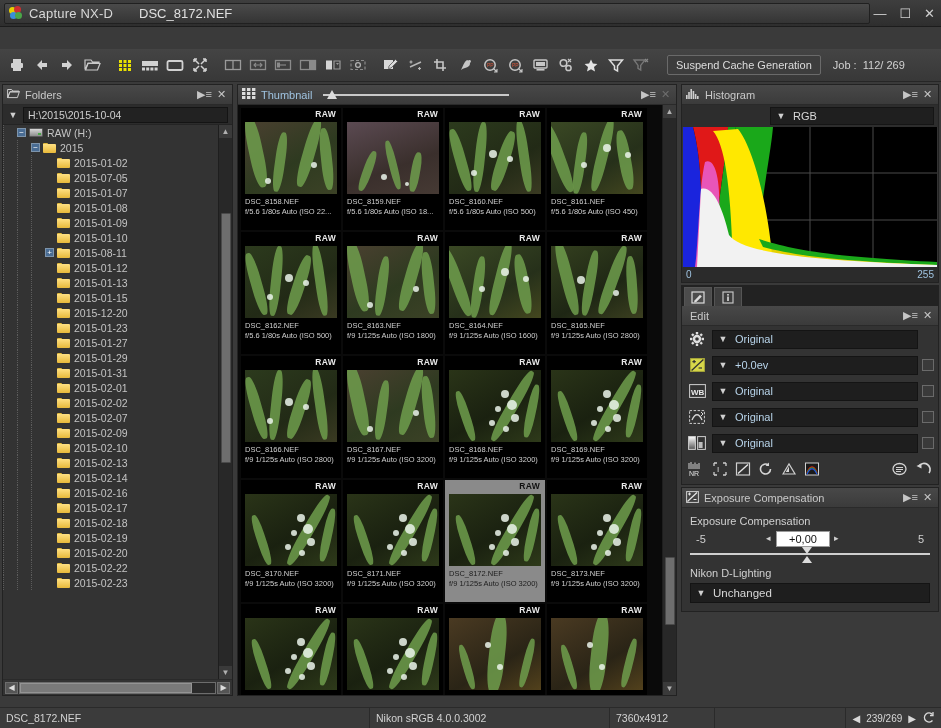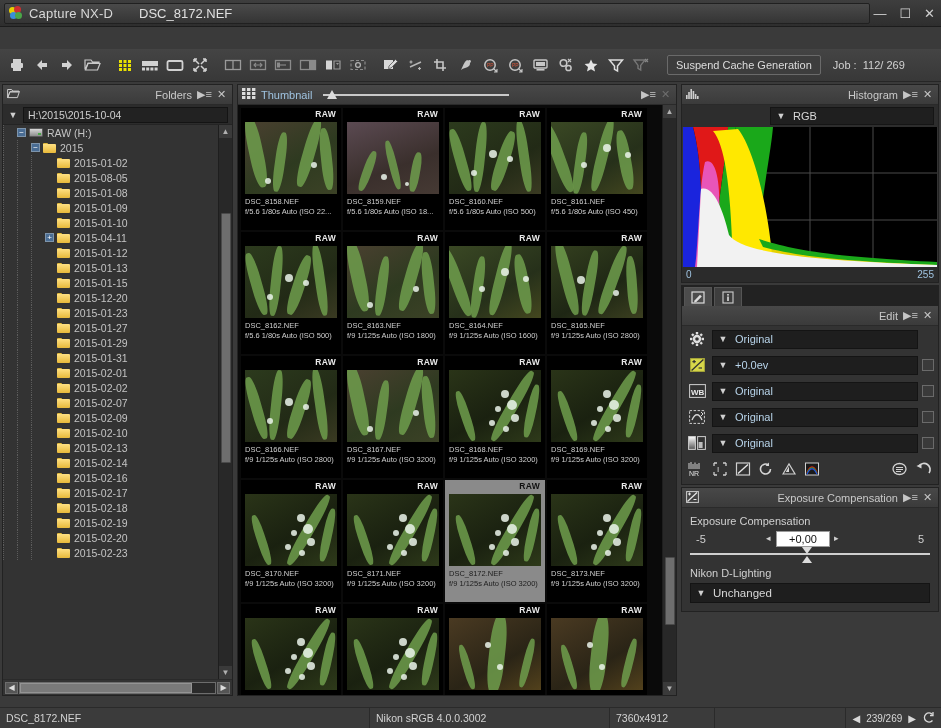--- a/index.html
+++ b/index.html
@@ -63,21 +63,21 @@
   }
   .job-txt { margin-left:9px; font-size:11px; color:#d2d2d2; white-space:nowrap;}
 
   
   .panel-head {
     height:20px; background:linear-gradient(#484848,#3b3b3b);
     border-bottom:1px solid #2a2a2a;
     display:flex; align-items:center; padding:0 4px; gap:5px;
   }
   .panel-title { font-size:11px; color:#9fc3e0; flex:1; white-space:nowrap;}
-  .panel-title.grey { color:#c9c9c9;text-align:right; }
+  .panel-title.grey { color:#c9c9c9; }
   .ph-btn { color:#c6c6c6; font-size:11px; width:13px; text-align:center;}
 
   
   #folders {
     position:absolute; left:2px; top:84px; width:231px; height:612px;
     background:#333; border:1px solid #222;
     display:flex; flex-direction:column;
   }
   .path-row { height:20px; background:#2c2c2c; display:flex; align-items:center; border-bottom:1px solid #242424;}
   .path-chev { width:20px; text-align:center; color:#cfcfcf; font-size:9px;}
@@ -421,21 +421,29 @@
             <span class="pm blank"></span>
             <span class="fold-ico"></span>
             <span>2015-01-02</span>
           </div>
           <div class="trow">
             <span class="guide" style="width:14px"></span>
             <span class="guide" style="width:14px"></span>
             <span class="guide" style="width:14px"></span>
             <span class="pm blank"></span>
             <span class="fold-ico"></span>
-            <span>2015-08-05</span>
+            <span>2015-07-05</span>
+          </div>
+          <div class="trow">
+            <span class="guide" style="width:14px"></span>
+            <span class="guide" style="width:14px"></span>
+            <span class="guide" style="width:14px"></span>
+            <span class="pm blank"></span>
+            <span class="fold-ico"></span>
+            <span>2015-01-07</span>
           </div>
           <div class="trow">
             <span class="guide" style="width:14px"></span>
             <span class="guide" style="width:14px"></span>
             <span class="guide" style="width:14px"></span>
             <span class="pm blank"></span>
             <span class="fold-ico"></span>
             <span>2015-01-08</span>
           </div>
           <div class="trow">
@@ -453,21 +461,21 @@
             <span class="pm blank"></span>
             <span class="fold-ico"></span>
             <span>2015-01-10</span>
           </div>
           <div class="trow">
             <span class="guide" style="width:14px"></span>
             <span class="guide" style="width:14px"></span>
             <span class="guide" style="width:14px"></span>
             <span class="pm">+</span>
             <span class="fold-ico"></span>
-            <span>2015-04-11</span>
+            <span>2015-08-11</span>
           </div>
           <div class="trow">
             <span class="guide" style="width:14px"></span>
             <span class="guide" style="width:14px"></span>
             <span class="guide" style="width:14px"></span>
             <span class="pm blank"></span>
             <span class="fold-ico"></span>
             <span>2015-01-12</span>
           </div>
           <div class="trow">
@@ -614,20 +622,28 @@
             <span class="fold-ico"></span>
             <span>2015-02-19</span>
           </div>
           <div class="trow">
             <span class="guide" style="width:14px"></span>
             <span class="guide" style="width:14px"></span>
             <span class="guide" style="width:14px"></span>
             <span class="pm blank"></span>
             <span class="fold-ico"></span>
             <span>2015-02-20</span>
+          </div>
+          <div class="trow">
+            <span class="guide" style="width:14px"></span>
+            <span class="guide" style="width:14px"></span>
+            <span class="guide" style="width:14px"></span>
+            <span class="pm blank"></span>
+            <span class="fold-ico"></span>
+            <span>2015-02-22</span>
           </div>
           <div class="trow">
             <span class="guide" style="width:14px"></span>
             <span class="guide" style="width:14px"></span>
             <span class="guide" style="width:14px"></span>
             <span class="pm blank"></span>
             <span class="fold-ico"></span>
             <span>2015-02-23</span>
           </div>
         </div>

